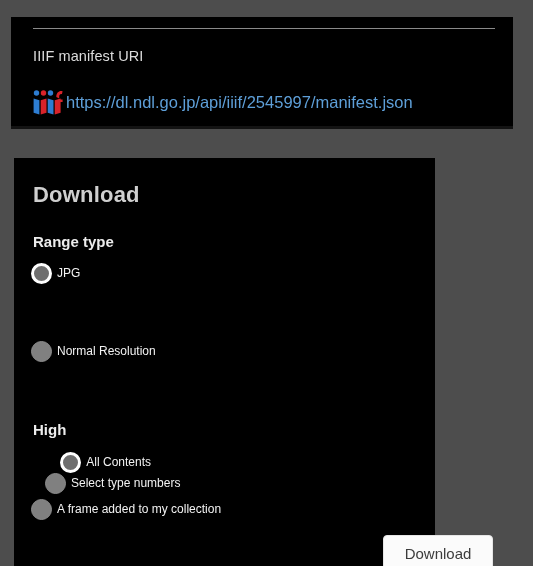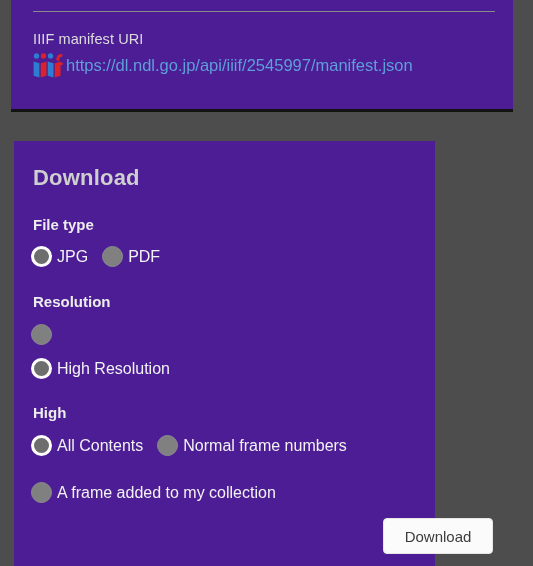--- a/index.html
+++ b/index.html
@@ -12,22 +12,23 @@
     height: 566px;
     background: #4d4d4d;
     font-family: "Liberation Sans", sans-serif;
     overflow: hidden;
     position: relative;
   }
 
   
   .panel {
     position: absolute;
-    background: #4c1d95;
+    background: #000000;
     box-sizing: border-box;
+    margin-top: 17px;
   }
 
   #manifest-panel {
     left: 11px;
     top: 0;
     width: 502px;
     height: 112px;
     border-bottom: 3px solid #131313;
   }
 
@@ -54,21 +55,21 @@
     top: 31px;
     font-size: 14.5px;
     color: #dcdcdc;
     letter-spacing: 0.1px;
     white-space: nowrap;
   }
 
   .manifest-link-row {
     position: absolute;
     left: 21px;
-    top: 52px;
+    top: 72px;
     display: flex;
     gap: 0px;
   }
 
   .iiif-logo {
     display: block;
     width: 34px;
     height: 26px;
     flex: 0 0 auto;
   }
@@ -107,21 +108,21 @@
   .radio-row {
     position: absolute;
     left: 17px;
     display: flex;
     align-items: center;
     white-space: nowrap;
   }
   #row-filetype   { top: 105px; }
   #row-normalres  { top: 183px; }
   #row-highres    { top: 217px; }
-  #row-range1     { top: 294px; }
+  #row-range1     { top: 294px; flex-direction: column; }
   #row-range2     { top: 341px; }
 
   .radio-opt {
     display: inline-flex;
     align-items: center;
     cursor: pointer;
   }
   .radio-opt + .radio-opt { margin-left: 14px; }
 
   .radio {
@@ -135,21 +136,21 @@
   .radio.off {
     background: #808080;
     border: 1px solid #8c8c8c;
   }
   .radio.on {
     background: #6e6e6e;
     border: 3px solid #fefefe;
   }
 
   .radio-label {
-    font-size: 16px;
+    font-size: 12px;
     color: #f2f2f2;
     margin-left: 5px;
     line-height: 21px;
   }
 
   
   #download-button {
     position: absolute;
     left: 369px;
     top: 377px;
@@ -191,58 +192,48 @@
       </svg>
     </span>
     <a class="manifest-link" href="#">https://dl.ndl.go.jp/api/iiif/2545997/manifest.json</a>
   </div>
 </div>
 
 <div class="panel" id="download-panel">
 
   <div class="dl-title">Download</div>
 
-  <div class="group-label" id="label-filetype">File type</div>
+  <div class="group-label" id="label-filetype">Range type</div>
 
   <div class="radio-row" id="row-filetype">
     <label class="radio-opt">
       <span class="radio on"></span>
       <span class="radio-label">JPG</span>
     </label>
+  </div>
+
+
+  <div class="radio-row" id="row-normalres">
     <label class="radio-opt">
       <span class="radio off"></span>
-      <span class="radio-label">PDF</span>
-    </label>
-  </div>
-
-  <div class="group-label" id="label-resolution">Resolution</div>
-
-  <div class="radio-row" id="row-normalres">
-    <label class="radio-opt">
-      <span class="radio off"></span>
-    </label>
-  </div>
-
-  <div class="radio-row" id="row-highres">
-    <label class="radio-opt">
-      <span class="radio on"></span>
-      <span class="radio-label">High Resolution</span>
-    </label>
-  </div>
+      <span class="radio-label">Normal Resolution</span>
+    </label>
+  </div>
+
 
   <div class="group-label" id="label-range">High</div>
 
   <div class="radio-row" id="row-range1">
     <label class="radio-opt">
       <span class="radio on"></span>
       <span class="radio-label">All Contents</span>
     </label>
     <label class="radio-opt">
       <span class="radio off"></span>
-      <span class="radio-label">Normal frame numbers</span>
+      <span class="radio-label">Select type numbers</span>
     </label>
   </div>
 
   <div class="radio-row" id="row-range2">
     <label class="radio-opt">
       <span class="radio off"></span>
       <span class="radio-label">A frame added to my collection</span>
     </label>
   </div>
 

